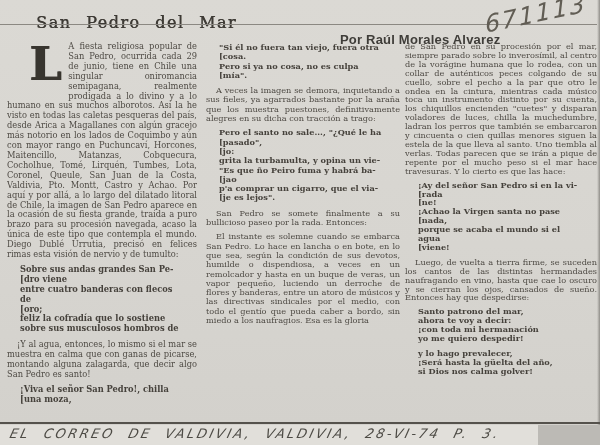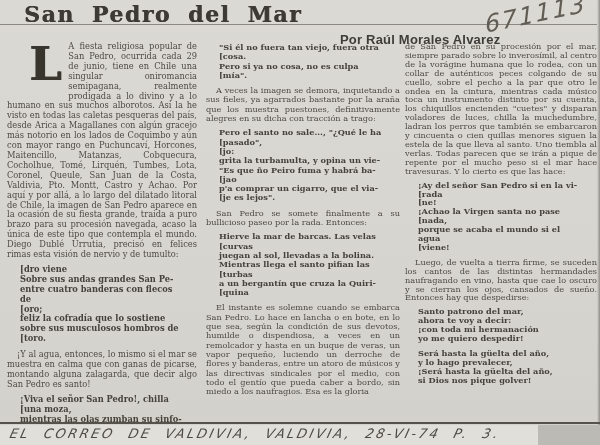--- a/index.html
+++ b/index.html
@@ -8,22 +8,22 @@
     position:relative;width:600px;height:445px;
     background:linear-gradient(180deg,#dbd9d4 0%,#d7d5d0 55%,#d3d1cc 96%,#dedcd7 100%);
     color:#4c4843;
   }
   .footer-strip{position:absolute;left:0;top:425px;width:600px;height:20px;background:#e1dfda;}
   .edge-shadow{position:absolute;right:0;top:0;width:3px;height:425px;
     background:linear-gradient(90deg,rgba(120,118,112,0),#8f8d88);}
   .corner-shade{position:absolute;right:0;top:425px;width:62px;height:20px;background:#bcbab5;}
 
   .title{
-    position:absolute;left:24px;top:1px;margin:0;
-    font-family:"DejaVu Serif",serif;font-size:22px;font-weight:bold;
+    position:absolute;left:24px;top:1px;margin:12px;
+    font-family:"DejaVu Serif",serif;font-size:16px;font-weight:normal;
     letter-spacing:1.5px;word-spacing:8px;color:#3d3a35;
     text-shadow:0.5px 0 0 #4a463f;
   }
   .title-rule{position:absolute;left:0;top:24px;width:597px;height:1px;background:#8b8882;}
   .byline{
     position:absolute;left:328px;top:32px;
     font-family:"Liberation Sans",sans-serif;font-size:13px;font-weight:bold;
     color:#3f3d39;letter-spacing:0.2px;padding-left:12px;
   }
   .hand-number{
@@ -66,33 +66,31 @@
   <div class="corner-shade"></div>
 
   <h1 class="title">San Pedro del Mar</h1>
   <div class="title-rule"></div>
   <div class="byline">Por Raúl Morales Alvarez</div>
   <div class="hand-number">671113</div>
 
   <div class="col col-left" id="col-0">
       <p class="para noindent"><span class="dropcap">L</span><span>A fiesta religiosa popular de San Pedro, ocurrida cada 29 de junio, tiene en Chile una singular oniromancia semipagana, realmente prodigada a lo divino y a lo humano en sus muchos alborotos. Así la he visto en todas las caletas pesqueras del país, desde Arica a Magallanes con algún gracejo más notorio en los lados de Coquimbo y aún con mayor rango en Puchuncaví, Horcones, Maitencillo, Matanzas, Cobquecura, Cocholhue, Tomé, Lirquén, Tumbes, Lota, Coronel, Queule, San Juan de la Costa, Valdivia, Pto. Montt, Castro y Achao. Por aquí y por allá, a lo largo del dilatado litoral de Chile, la imagen de San Pedro aparece en la ocasión de su fiesta grande, traída a puro brazo para su procesión navegada, acaso la única de este tipo que contempla el mundo. Diego Dublé Urrutia, precisó en felices rimas esta visión de nervio y de tumulto:</span></p>
       <div class="verse">
+        <div class="vline">Sobre sus andas grandes San Pe-</div>
         <div class="vline hang">[dro viene</div>
-        <div class="vline">Sobre sus andas grandes San Pe-</div>
         <div class="vline">entre cuatro banderas con flecos de</div>
         <div class="vline hang">[oro;</div>
         <div class="vline">feliz la cofradía que lo sostiene</div>
         <div class="vline">sobre sus musculosos hombros de</div>
-        <div class="vline hang">[toro.</div>
       </div>
       <p class="para"><span>¡Y al agua, entonces, lo mismo si el mar se muestra en calma que con ganas de picarse, montando alguna zalagarda, que decir algo San Pedro es santo!</span></p>
       <div class="verse">
         <div class="vline">¡Viva el señor San Pedro!, chilla</div>
         <div class="vline hang">[una moza,</div>
-        <div class="vline">mientras las olas zumban su sinfo-</div>
       </div>
     </div>
   <div class="col col-mid" id="col-1">
       <div class="verse">
         <div class="vline">"Si él no fuera tan viejo, fuera otra</div>
         <div class="vline hang">[cosa.</div>
         <div class="vline">Pero si ya no cosa, no es culpa</div>
         <div class="vline hang">[mía".</div>
       </div>
       <p class="para"><span>A veces la imagen se demora, inquietando a sus fieles, ya agarrados bastante por la araña que los muestra puestones, definitivamente alegres en su dicha con tracción a trago:</span></p>
@@ -100,29 +98,20 @@
         <div class="vline">Pero el santo no sale..., "¿Qué le ha</div>
         <div class="vline hang">[pasado",</div>
         <div class="vline hang">[jo:</div>
         <div class="vline">grita la turbamulta, y opina un vie-</div>
         <div class="vline">"Es que ño Peiro fuma y habrá ba-</div>
         <div class="vline hang">[jao</div>
         <div class="vline">p'a comprar un cigarro, que el via-</div>
         <div class="vline hang">[je es lejos".</div>
       </div>
       <p class="para"><span>San Pedro se somete finalmente a su bullicioso paseo por la rada. Entonces:</span></p>
-      <div class="verse">
-        <div class="vline">Hierve la mar de barcas. Las velas</div>
-        <div class="vline hang">[curvas</div>
-        <div class="vline">juegan al sol, llevadas a la bolina.</div>
-        <div class="vline">Mientras llega el santo pifian las</div>
-        <div class="vline hang">[turbas</div>
-        <div class="vline">a un bergantín que cruza la Quiri-</div>
-        <div class="vline hang">[quina</div>
-      </div>
       <p class="para"><span>El instante es solemne cuando se embarca San Pedro. Lo hace en lancha o en bote, en lo que sea, según la condición de sus devotos, humilde o dispendiosa, a veces en un remolcador y hasta en un buque de veras, un vapor pequeño, luciendo un derroche de flores y banderas, entre un atoro de músicos y las directivas sindicales por el medio, con todo el gentío que pueda caber a bordo, sin miedo a los naufragios. Esa es la gloria</span></p>
     </div>
   <div class="col col-right" id="col-2">
       <p class="para noindent"><span>de San Pedro en su procesión por el mar, siempre parado sobre lo inverosímil, al centro de la vorágine humana que lo rodea, con un collar de auténticos peces colgando de su cuello, sobre el pecho a la par que otro le ondea en la cintura, mientras cada músico toca un instrumento distinto por su cuenta, los chiquillos encienden "cuetes" y disparan voladores de luces, chilla la muchedumbre, ladran los perros que también se embarcaron y cincuenta o cien quillas menores siguen la estela de la que lleva al santo. Uno tiembla al verlas. Todas parecen que se irán a pique de repente por el mucho peso si el mar hace travesuras. Y lo cierto es que las hace:</span></p>
       <div class="verse">
         <div class="vline">¡Ay del señor San Pedro si en la vi-</div>
         <div class="vline hang">[rada</div>
         <div class="vline hang">[ne!</div>
         <div class="vline">¡Achao la Virgen santa no pase</div>
         <div class="vline hang">[nada,</div>
@@ -130,22 +119,21 @@
         <div class="vline hang">[viene!</div>
       </div>
       <p class="para"><span>Luego, de vuelta a tierra firme, se suceden los cantos de las distintas hermandades naufragando en vino, hasta que cae lo oscuro y se cierran los ojos, cansados de sueño. Entonces hay que despedirse:</span></p>
       <div class="verse">
         <div class="vline">Santo patrono del mar,</div>
         <div class="vline">ahora te voy a decir:</div>
         <div class="vline">¡con toda mi hermanación</div>
         <div class="vline">yo me quiero despedir!</div>
       </div>
       <div class="verse">
-        <div class="vline">Será hasta la güelta del año,</div>
         <div class="vline">y lo hago prevalecer,</div>
         <div class="vline">¡Será hasta la güelta del año,</div>
-        <div class="vline">si Dios nos pique golver!</div>
+        <div class="vline">si Dios nos calma golver!</div>
       </div>
     </div>
 
   <div class="bottom-rule"></div>
   <div class="footer-note">EL CORREO DE VALDIVIA, VALDIVIA, 28-VI-74  P. 3.</div>
 </div>
 
 </body></html>

